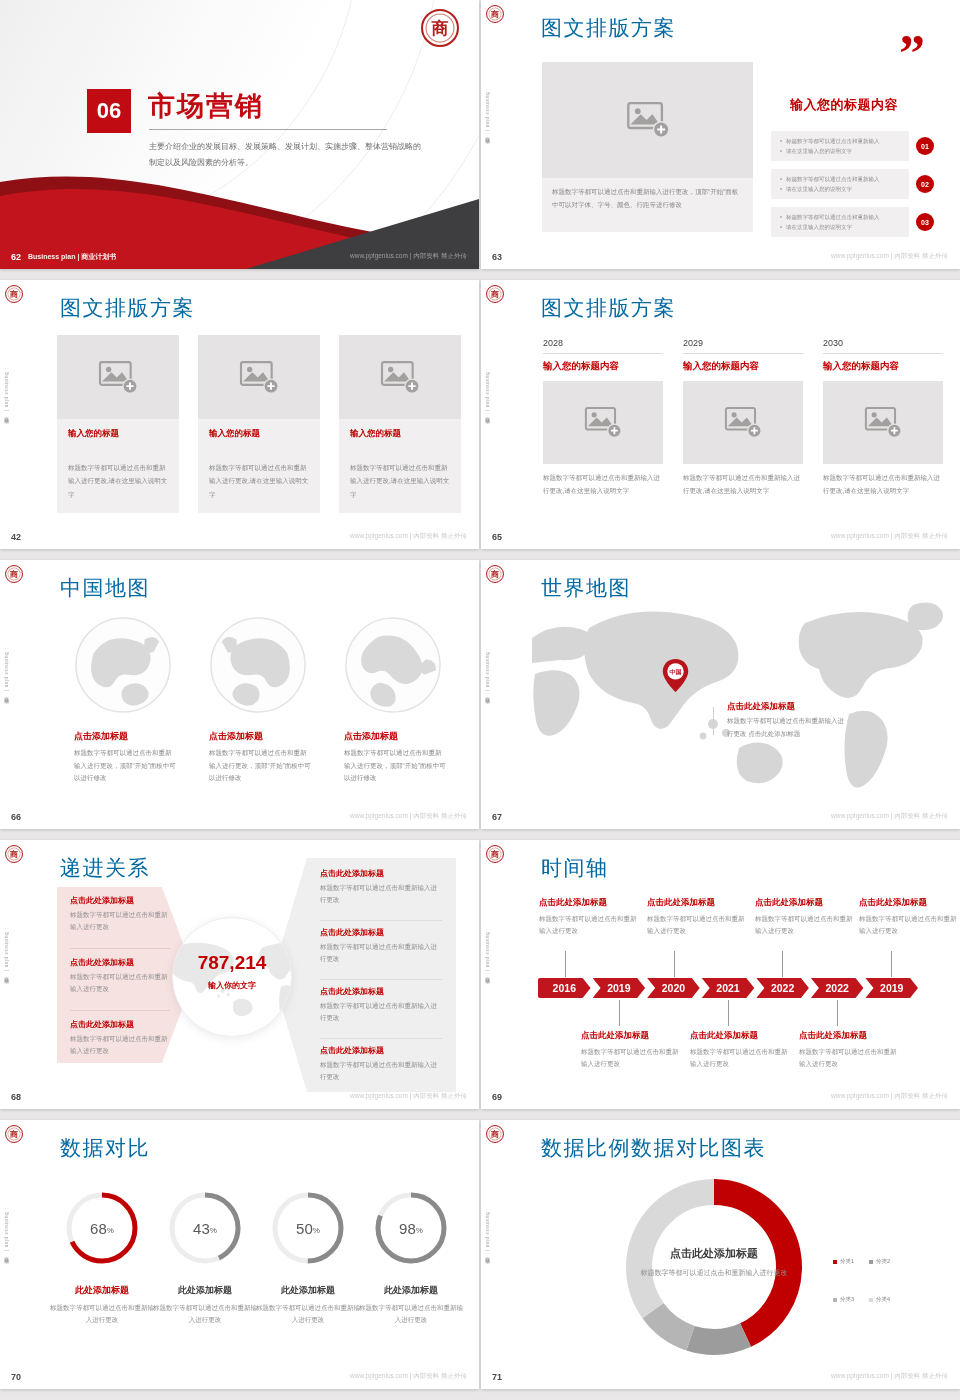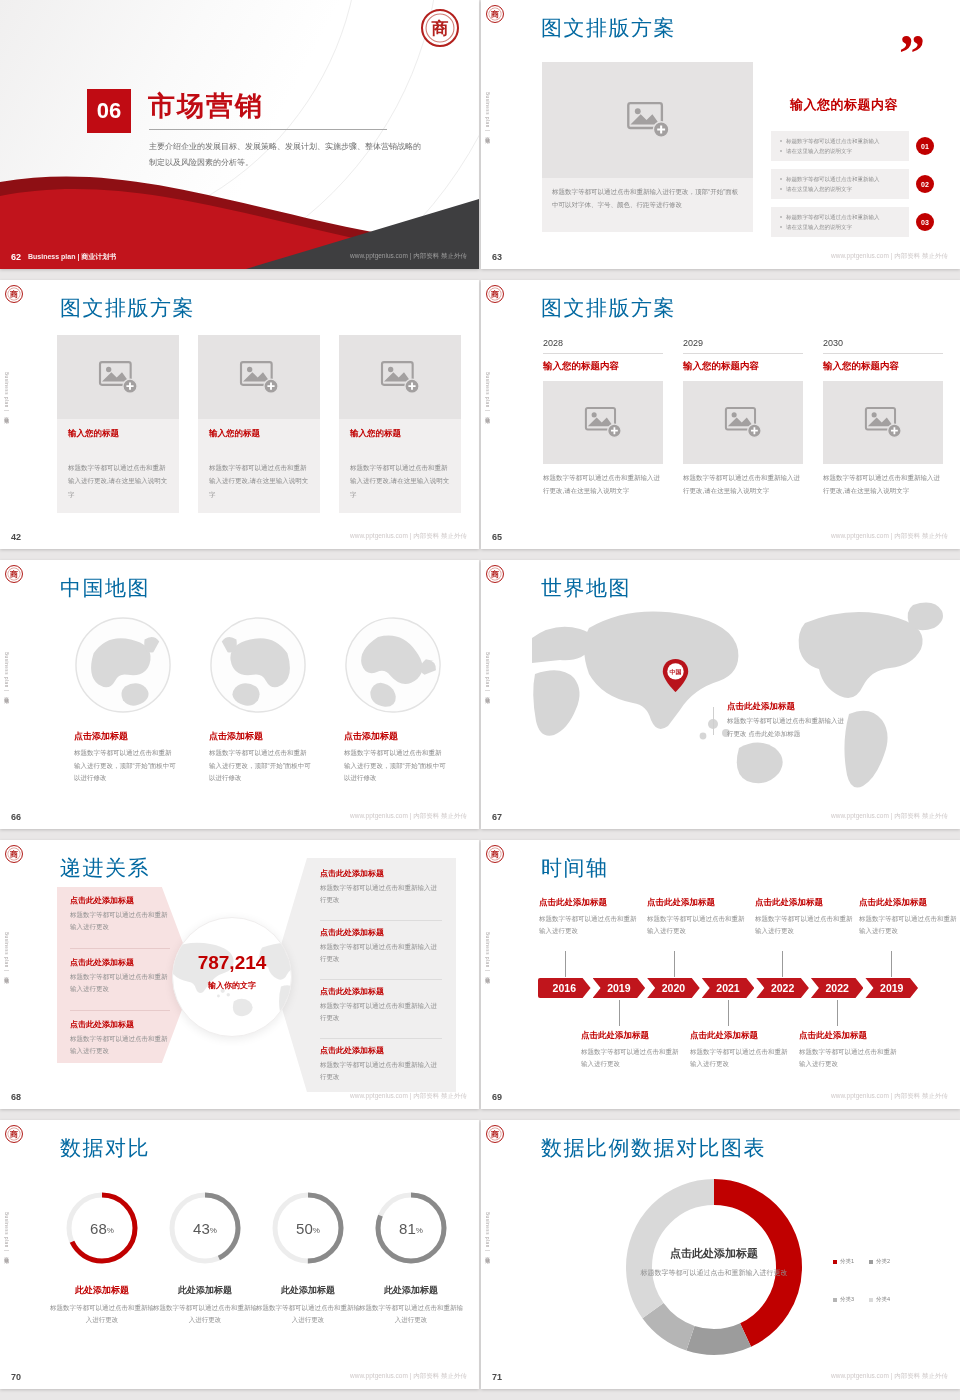--- a/index.html
+++ b/index.html
@@ -501,21 +501,21 @@
       <div class="gt">此处添加标题</div>
       <div class="gx">标题数字等都可以通过点击和重新输入进行更改</div>
     </div>
     <div class="gauge" style="left:356px">
       <div class="gwrap">
         <svg width="76" height="76" viewBox="0 0 76 76">
           <circle cx="38" cy="38" r="33" fill="none" stroke="#ededed" stroke-width="5"></circle>
           <circle cx="38" cy="38" r="33" fill="none" stroke-width="5" transform="rotate(-90 38 38)" stroke="#8a8a8a" stroke-dasharray="167.94954326091036 207.34511513692635"></circle>
         </svg>
         <div class="gval">
-            <span>81</span>
+            <span>98</span>
             <span class="u">%</span>
           </div>
       </div>
       <div class="gt">此处添加标题</div>
       <div class="gx">标题数字等都可以通过点击和重新输入进行更改</div>
     </div>
 
     <div class="pagenum">70</div>
     <div class="sfooter">www.pptgenius.com | 内部资料 禁止外传</div>
   </div>

